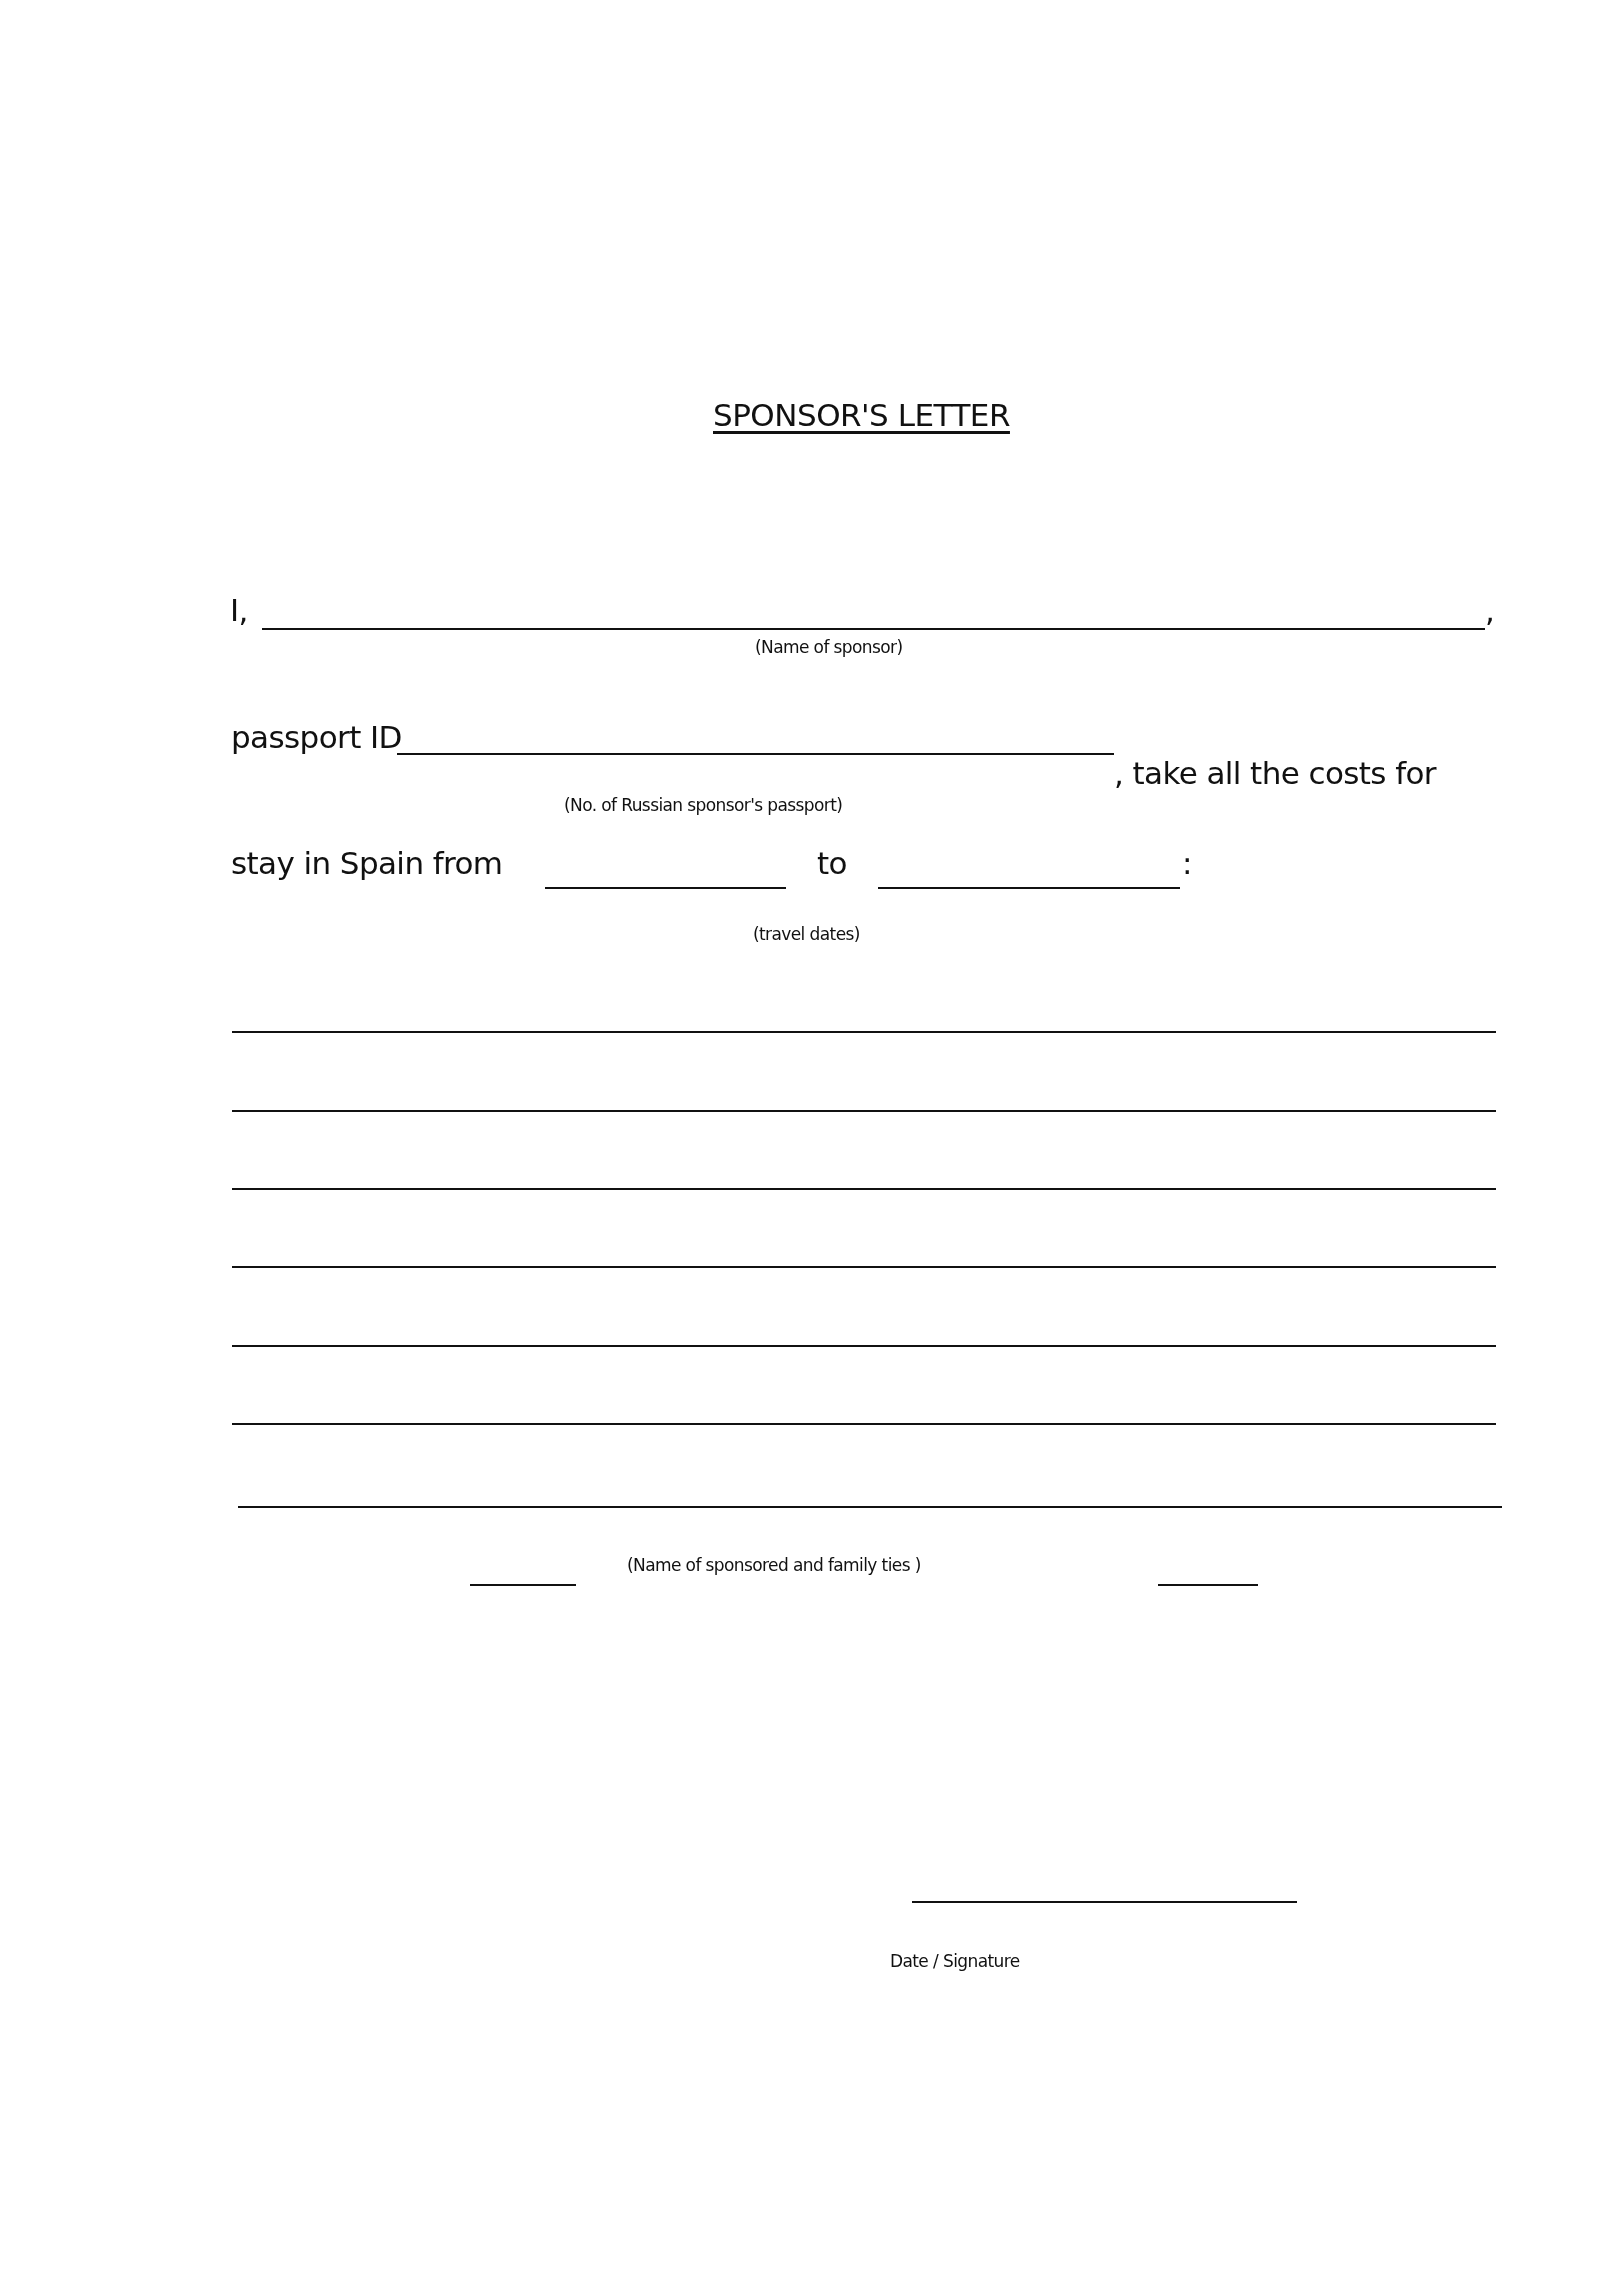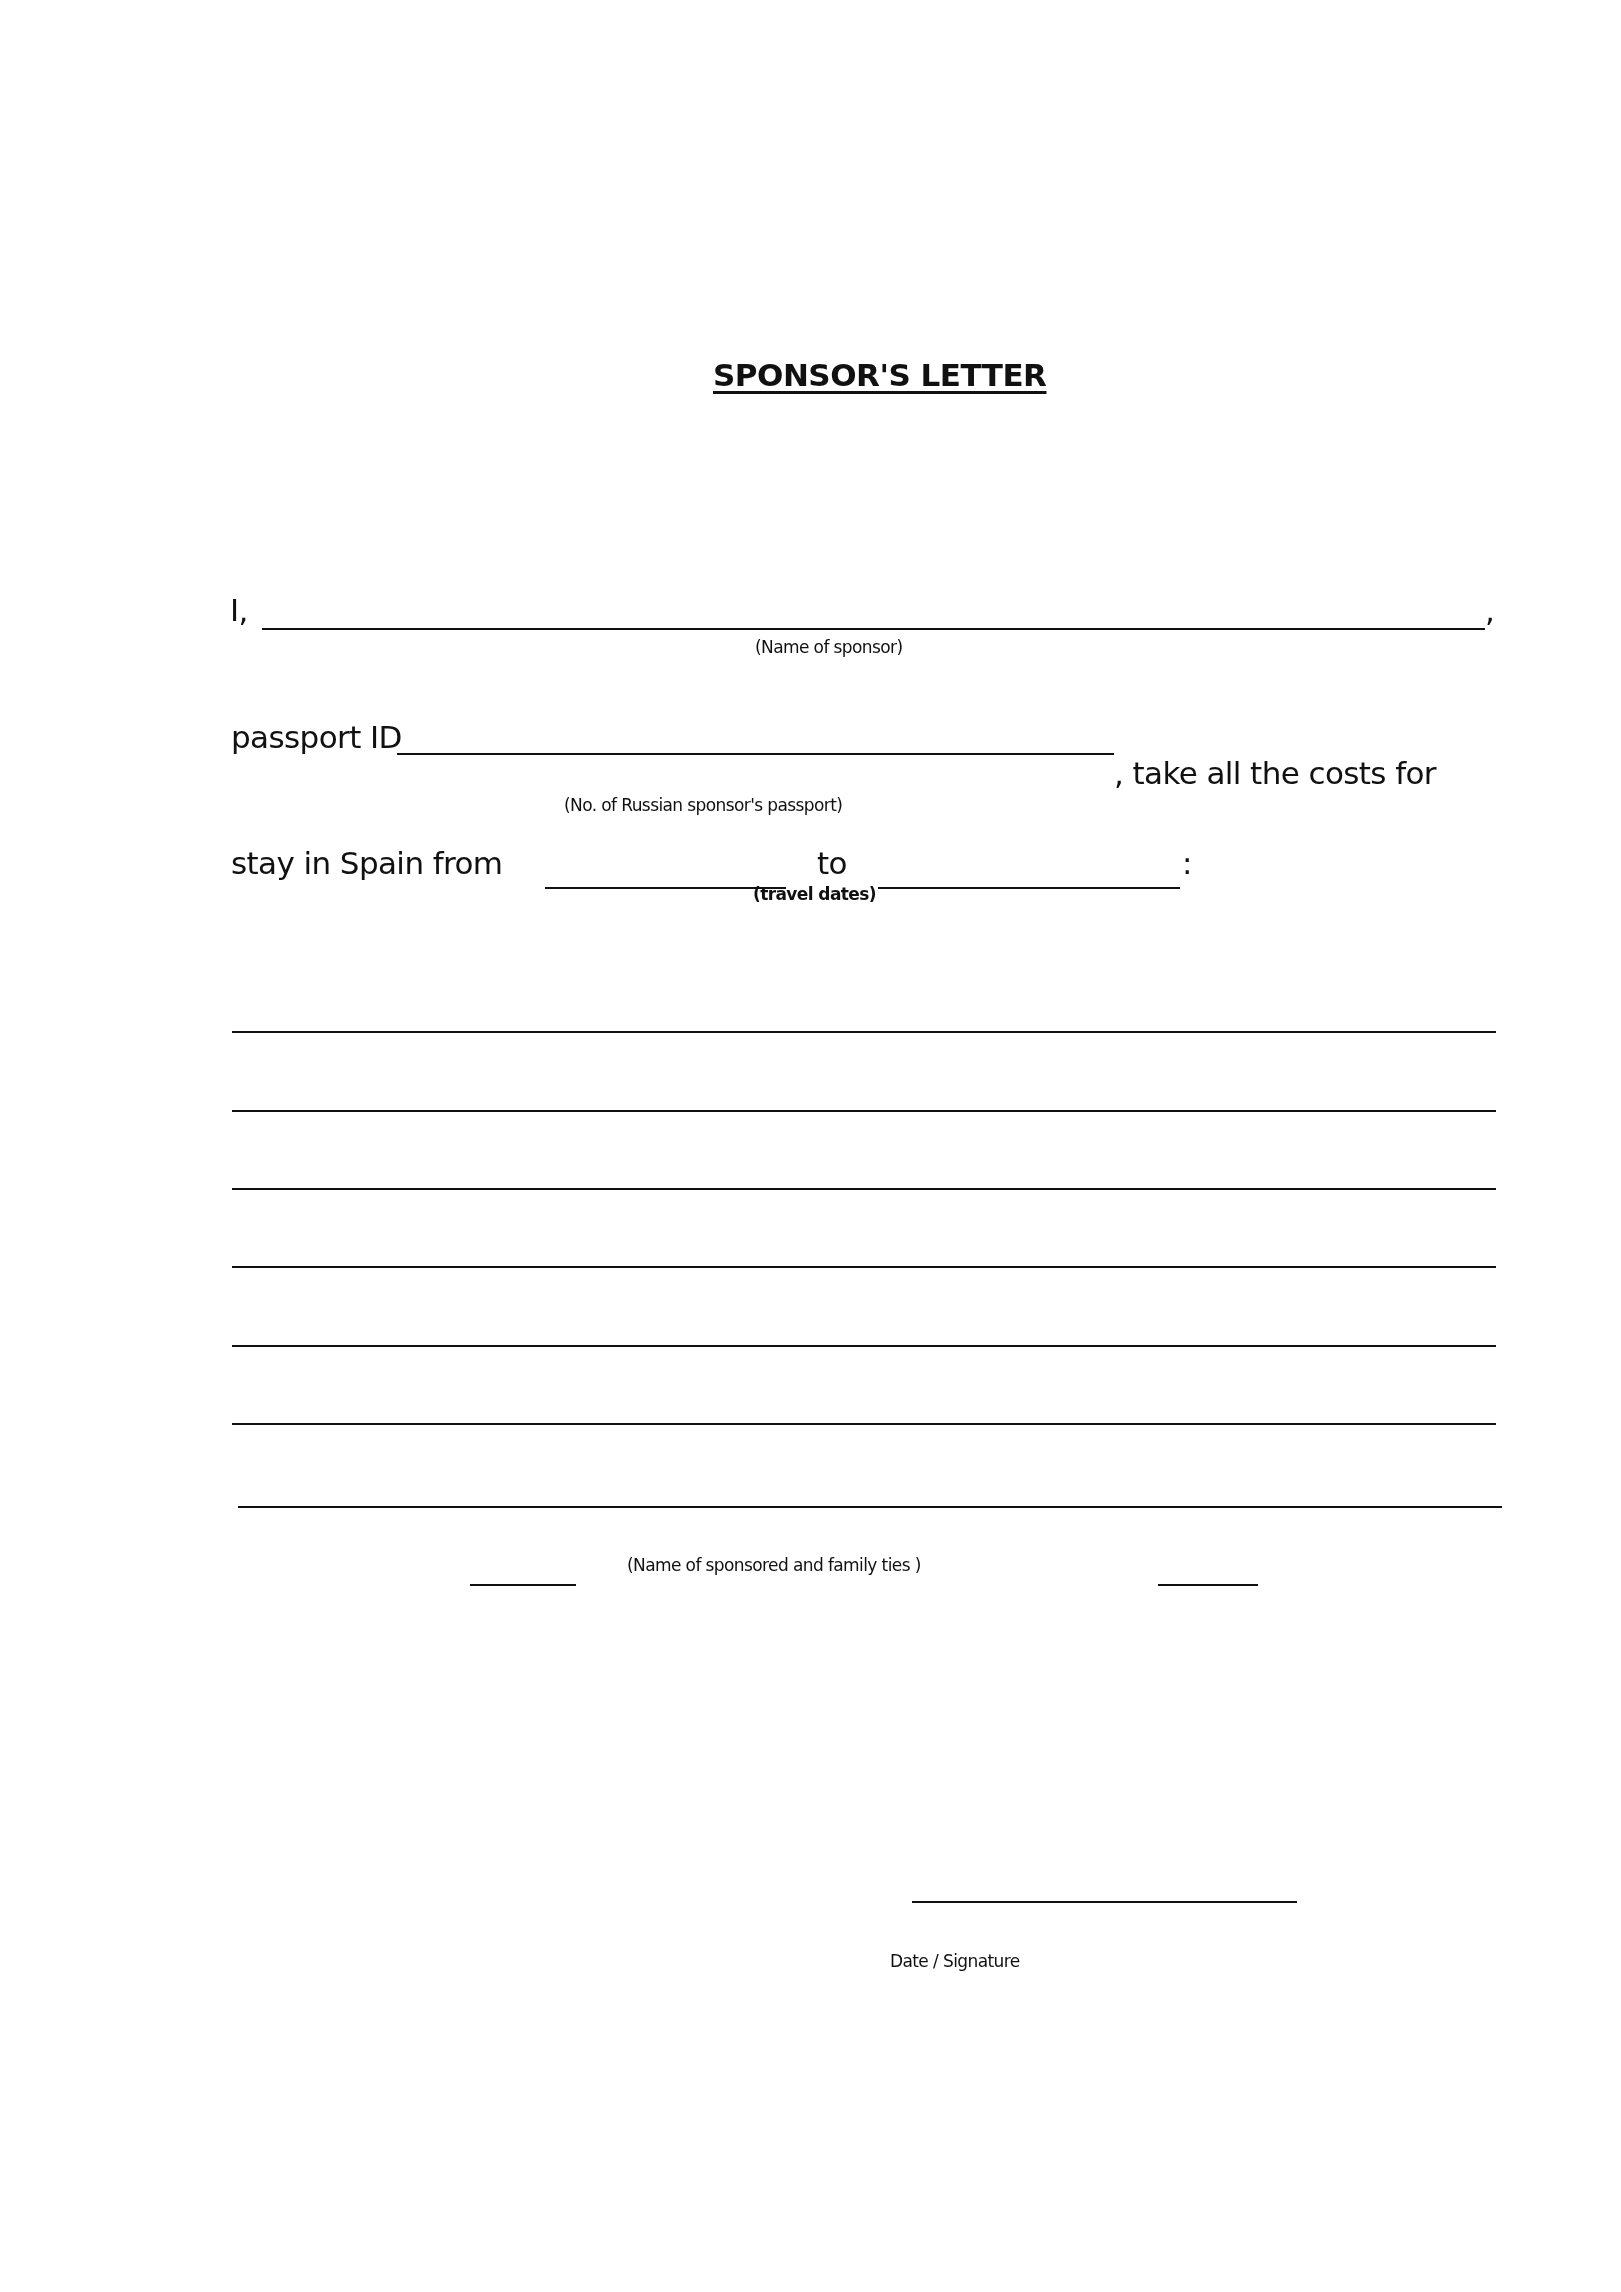--- a/index.html
+++ b/index.html
@@ -1,21 +1,21 @@
 <!DOCTYPE html>
 <html><head>
   <meta charset="utf-8">
   <style>
     html, body { margin: 0; padding: 0; background: #ffffff; }
     body { width: 1621px; height: 2293px; position: relative; overflow: hidden;
            font-family: "DejaVu Sans", sans-serif; color: #111111; }
     .abs { position: absolute; white-space: nowrap; }
-    .title { font-family: "DejaVu Sans", sans-serif; font-weight: bold; font-size: 31px;
+    .title { font-family: "DejaVu Sans", sans-serif; font-weight: normal; font-size: 31px;
              text-decoration: underline; text-decoration-thickness: 2.9px; text-underline-offset: 4.9px;
-             letter-spacing: -0.5px; }
+             letter-spacing: -0.5px; margin-top: 40px; }
     .body-text { font-size: 31px; letter-spacing: -0.6px; }
     .caption { font-size: 17px; letter-spacing: -0.6px; }
     .rule { position: absolute; height: 0; border-top: 2.9px solid #111111; }
     .rule.thin { border-top-width: 2px; }
     .blank { cursor: text; }
   </style>
 </head>
 <body>
 
 <div class="abs title" style="left:713px; top:357px;">SPONSOR'S LETTER</div>
@@ -28,21 +28,21 @@
 <div class="abs body-text" style="left:231px; top:719px;">passport ID</div>
 <div class="rule blank" style="left:397px; top:753px; width:717px;"></div>
 <div class="abs body-text" style="left:1114px; top:755px;">, take all the costs for</div>
 <div class="abs caption" style="left:564px; top:763px;margin-top:32px;">(No. of Russian sponsor's passport)</div>
 
 <div class="abs body-text" style="left:231px; top:845px;">stay in Spain from</div>
 <div class="rule blank" style="left:545px; top:887px; width:241px;"></div>
 <div class="abs body-text" style="left:817px; top:845px;text-align:right;">to</div>
 <div class="rule blank" style="left:878px; top:887px; width:302px;"></div>
 <div class="abs body-text" style="left:1182px; top:845px;">:</div>
-<div class="abs caption" style="left:753px; top:884px;font-weight:bold;">(travel dates)</div>
+<div class="abs caption" style="left:753px; top:924px;">(travel dates)</div>
 
 <div class="rule blank" style="left:232px; top:1031px; width:1264px;"></div>
 <div class="rule blank" style="left:232px; top:1110px; width:1264px;"></div>
 <div class="rule blank" style="left:232px; top:1188px; width:1264px;"></div>
 <div class="rule blank" style="left:232px; top:1266px; width:1264px;"></div>
 <div class="rule blank" style="left:232px; top:1345px; width:1264px;"></div>
 <div class="rule blank" style="left:232px; top:1423px; width:1264px;"></div>
 <div class="rule blank" style="left:238px; top:1506px; width:1264px;"></div>
 
 <div class="rule blank" style="left:470px; top:1584px; width:106px;"></div>

